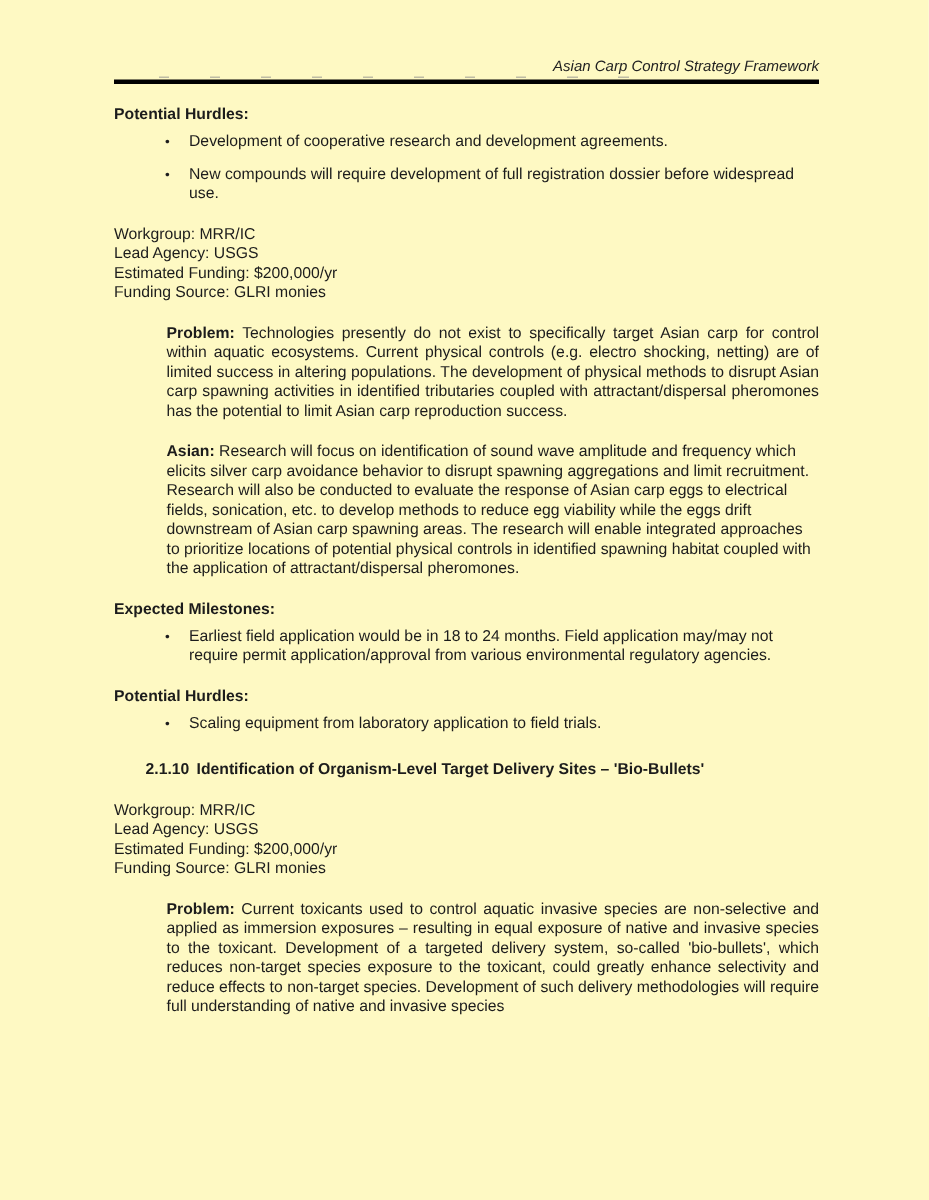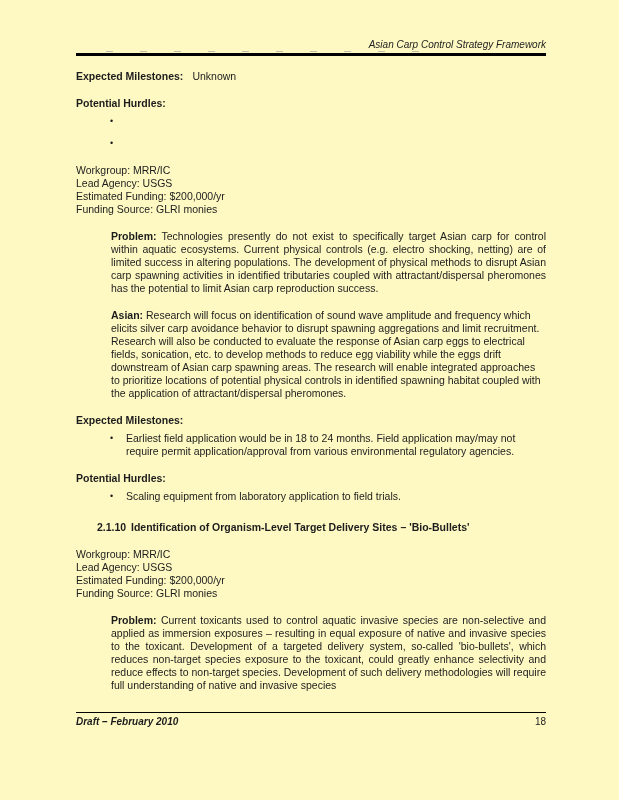--- a/index.html
+++ b/index.html
@@ -84,30 +84,29 @@
 
 <div class="page">
   <div class="content">
 
     <div class="header-title">Asian Carp Control Strategy Framework</div>
     <div class="header-rule">
       <div class="scan-artifact"></div>
     </div>
 
 
-    <div class="inline-line">
-      <span class="b">Expected Milestones:</span><span class="gap2">Unknown</span>
-    </div>
 
     <div class="label-line">Potential Hurdles:</div>
     <div class="bullet">
       <span class="marker">•</span>
+      <span class="btext">Development of cooperative research and development agreements.</span>
     </div>
     <div class="bullet">
       <span class="marker">•</span>
+      <span class="btext">New compounds will require development of full registration dossier before widespread use.</span>
     </div>
 
 
     <div class="meta">
       <div>Workgroup:  MRR/IC</div>
       <div>Lead Agency:  USGS</div>
       <div>Estimated Funding:  $200,000/yr</div>
       <div>Funding Source: GLRI monies</div>
     </div>
 
@@ -145,17 +144,13 @@
       <div>Funding Source: GLRI monies</div>
     </div>
 
     <div class="para">
       <span class="b">Problem:</span>
       <span>Current toxicants used to control aquatic invasive species are non-selective and applied as immersion exposures – resulting in equal exposure of native and invasive species to the toxicant. Development of a targeted delivery system, so-called 'bio-bullets', which reduces non-target species exposure to the toxicant, could greatly enhance selectivity and reduce effects to non-target species. Development of such delivery methodologies will require full understanding of native and invasive species</span>
     </div>
 
   </div>
 
-  <div class="footer">
-    <span class="footer-left">Draft – February 2010</span>
-    <span class="footer-page">18</span>
-  </div>
 </div>
 
 </body></html>

